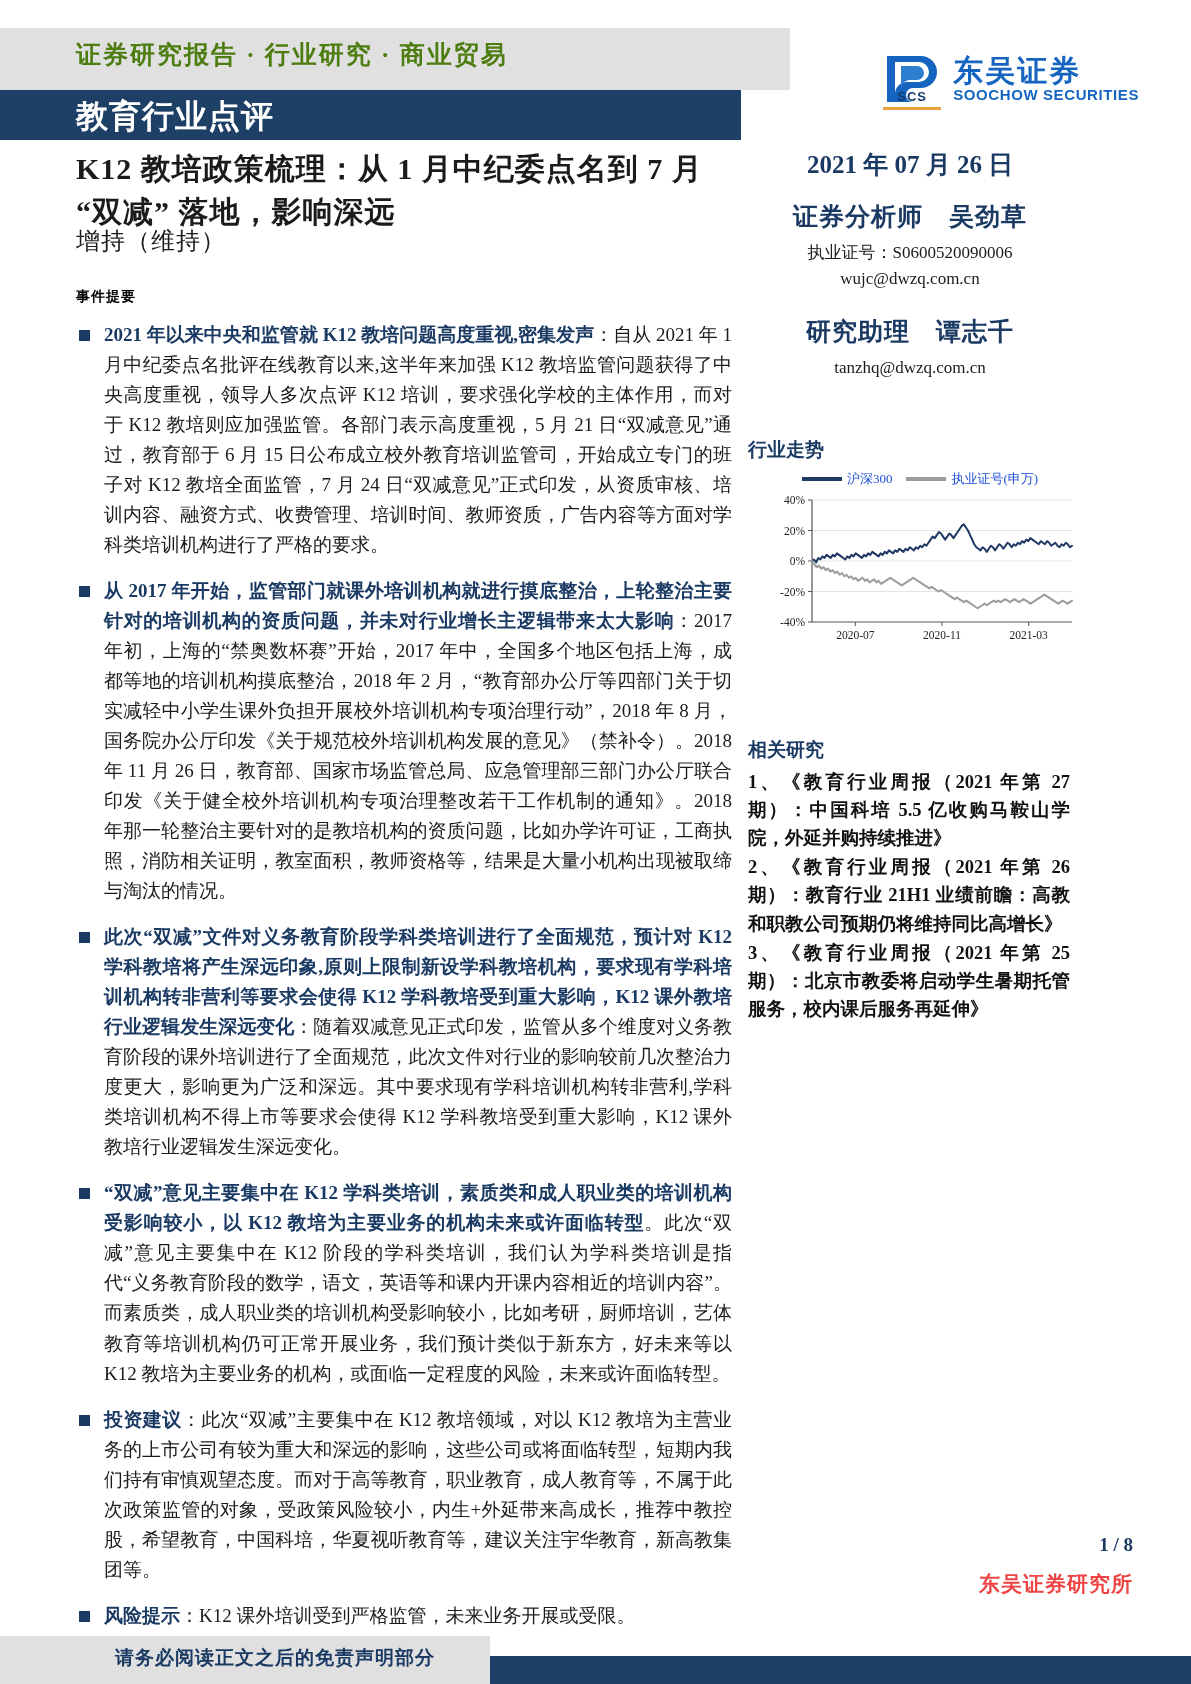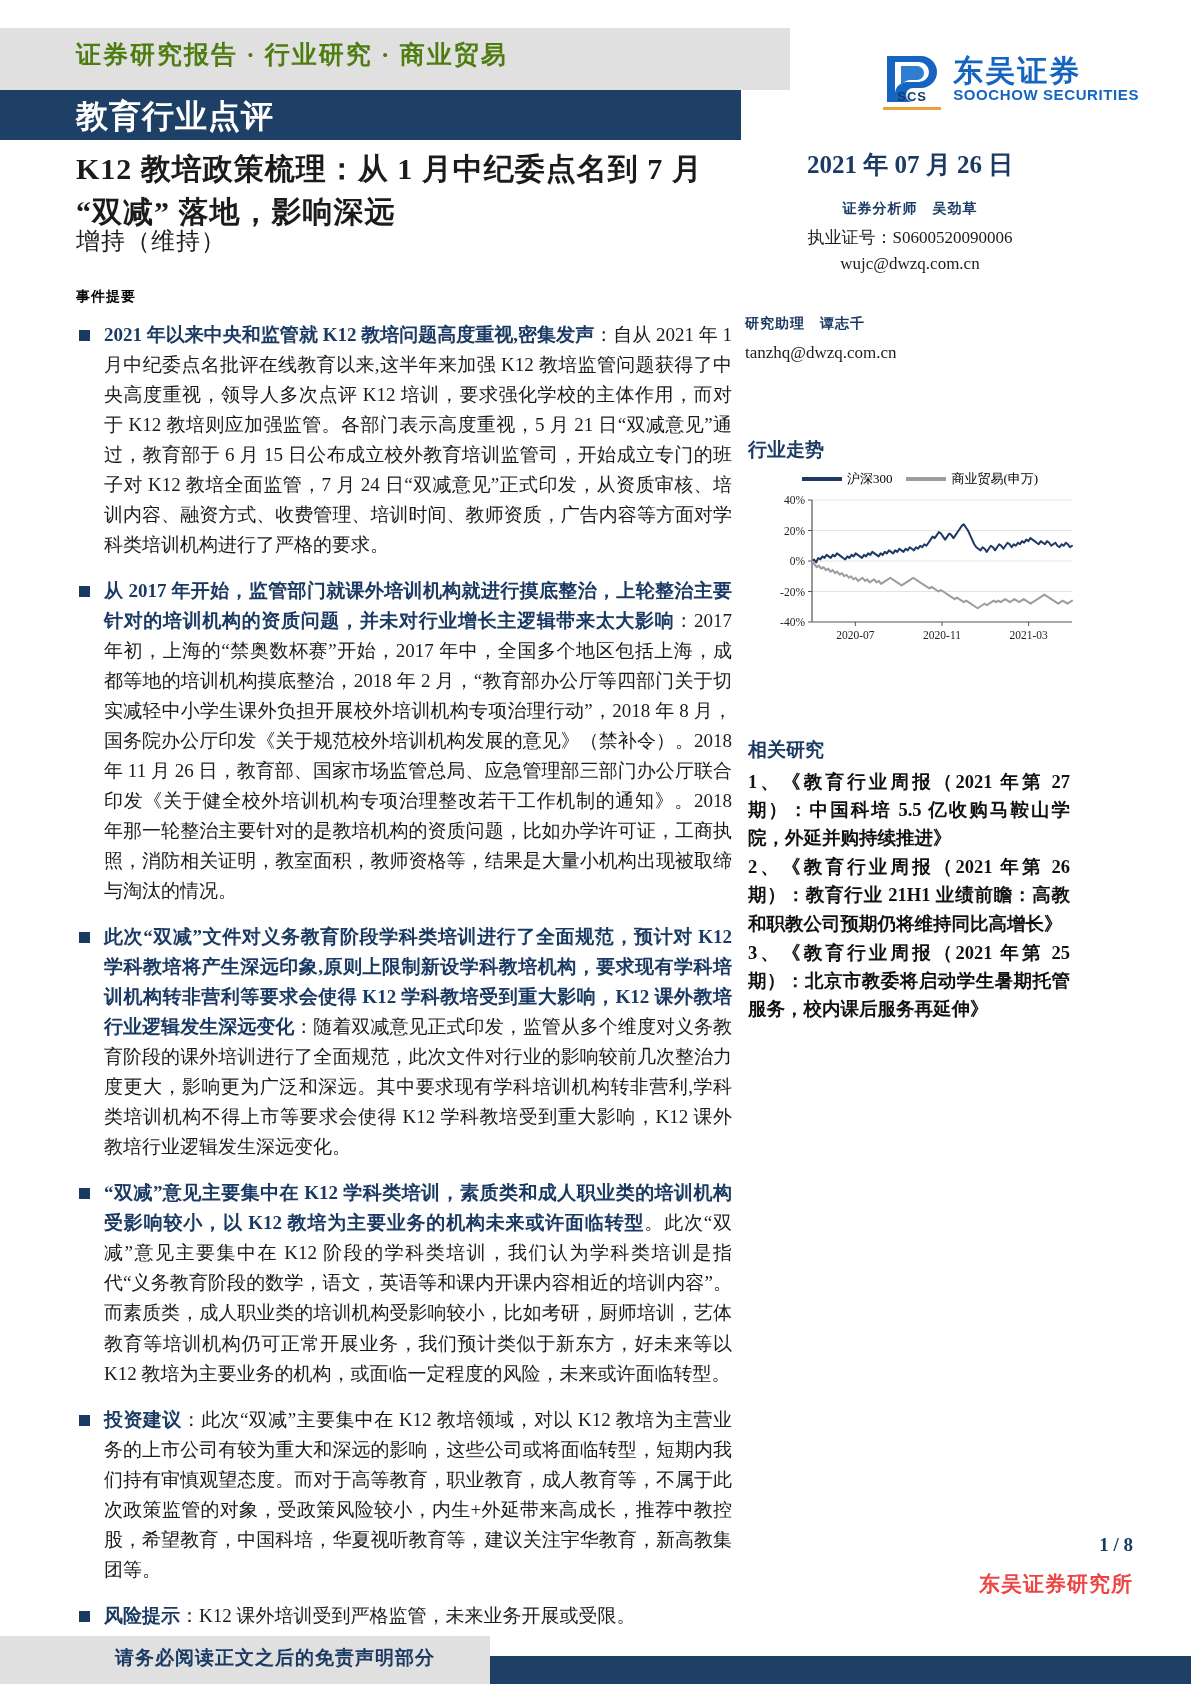--- a/index.html
+++ b/index.html
@@ -77,47 +77,48 @@
   }
   .rdate {
     position: absolute; left: 745px; top: 148px; width: 330px;
     text-align: center; font-size: 25px; font-weight: bold; color: #1b3a63;
   }
   .analyst-block {
     position: absolute; left: 745px; top: 200px; width: 330px;
     text-align: center;
   }
   .an-role {
-    font-size: 14px; font-weight: bold; color: #1b3a63;
+    font-size: 25px; font-weight: bold; color: #1b3a63;
     margin-bottom: 7px; letter-spacing: 1px;
   }
   .an-line {
     font-size: 17px; color: #1b1b1b; line-height: 1.5;
   }
   .assistant-block {
     position: absolute; left: 745px; top: 315px; width: 330px;
+    text-align: center;
   }
 
   
   .trend-title {
     position: absolute; left: 748px; top: 437px;
     font-size: 19px; font-weight: bold; color: #1b3a63;
   }
   .chart-box {
     position: absolute; left: 760px; top: 468px;
     width: 320px; height: 200px;
   }
   .legend {
     display: flex; justify-content: center; align-items: center;
     gap: 14px; margin-bottom: 2px; height: 22px;
   }
   .lg-item { display: flex; align-items: center; gap: 5px; }
   .lg-swatch { display: block; width: 40px; height: 4px; }
   .lg-label {
-    font-size: 13px; color: #000000;
+    font-size: 13px; color: #1d4ed8;
     font-family: "Liberation Serif", serif;
   }
   .plot { position: relative; width: 320px; height: 160px; }
   .plot svg { display: block; }
 
   
   .rr-title {
     position: absolute; left: 748px; top: 737px;
     font-size: 19px; font-weight: bold; color: #1b3a63;
   }
@@ -216,21 +217,21 @@
 <div class="trend-title">行业走势</div>
 
 <div class="chart-box">
   <div class="legend">
     <div class="lg-item">
       <span class="lg-swatch" id="sw0" style="background: rgb(31, 56, 100);"></span>
       <span class="lg-label">沪深300</span>
     </div>
     <div class="lg-item">
       <span class="lg-swatch" id="sw1" style="background: rgb(157, 157, 157);"></span>
-      <span class="lg-label">商业贸易(申万)</span>
+      <span class="lg-label">执业证号(申万)</span>
     </div>
   </div>
   <div class="plot">
     <svg id="chart-svg" width="320" height="160" viewBox="0 0 320 160">
         <line x1="52" y1="8" x2="312" y2="8" stroke="#e4e4e4" stroke-width="1"></line>
         <line x1="48" y1="8" x2="52" y2="8" stroke="#555" stroke-width="1"></line>
         <text x="45" y="12" text-anchor="end" font-size="11.5" fill="#222" font-family="&quot;Liberation Serif&quot;, serif">40%</text>
         <line x1="52" y1="38.5" x2="312" y2="38.5" stroke="#e4e4e4" stroke-width="1"></line>
         <line x1="48" y1="38.5" x2="52" y2="38.5" stroke="#555" stroke-width="1"></line>
         <text x="45" y="42.5" text-anchor="end" font-size="11.5" fill="#222" font-family="&quot;Liberation Serif&quot;, serif">20%</text>

